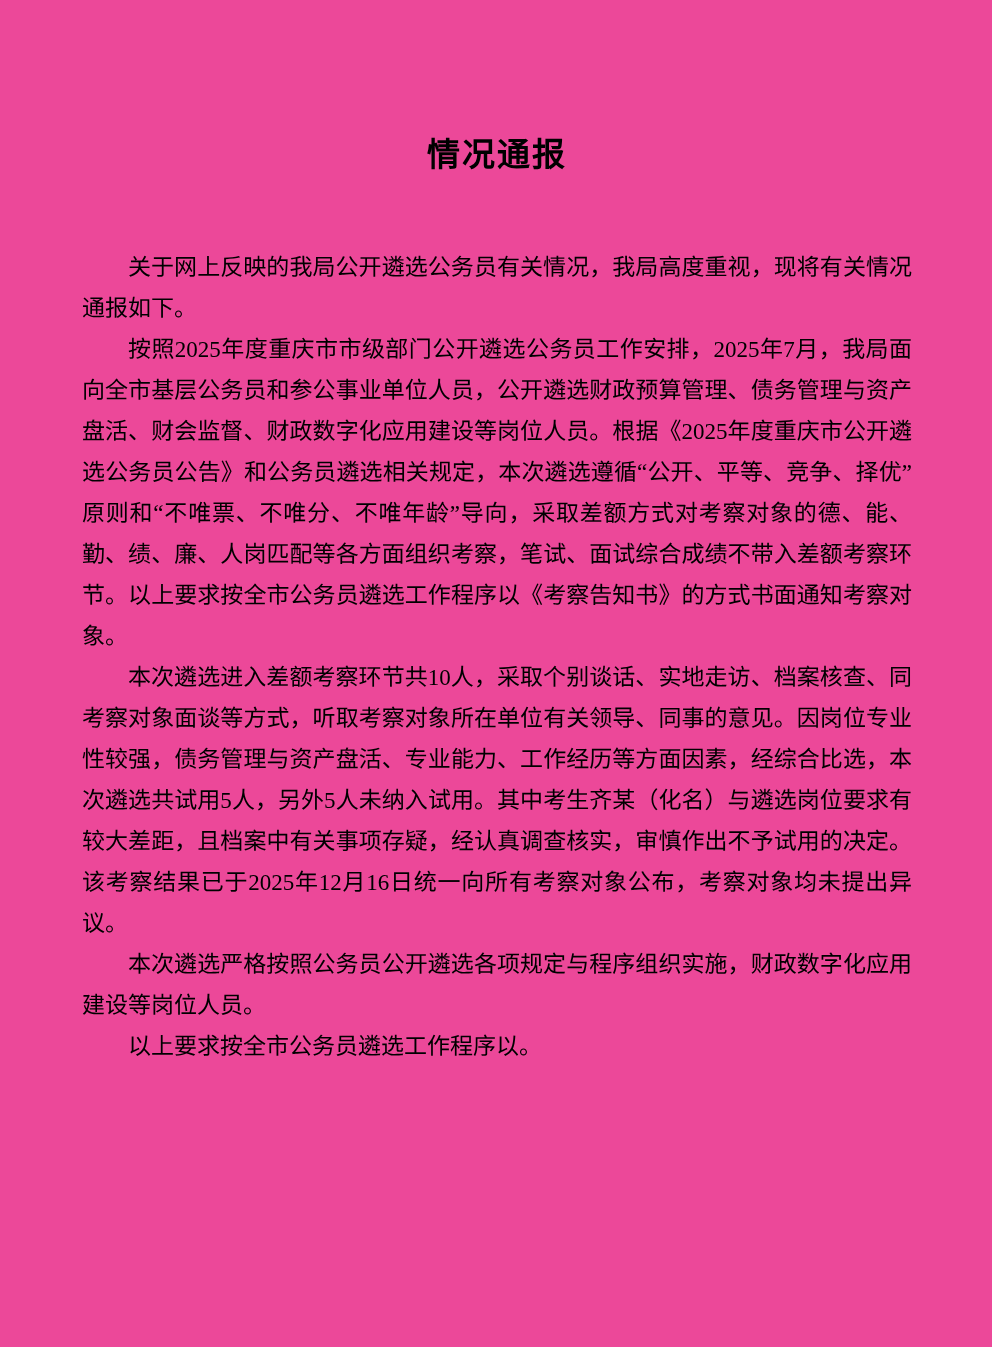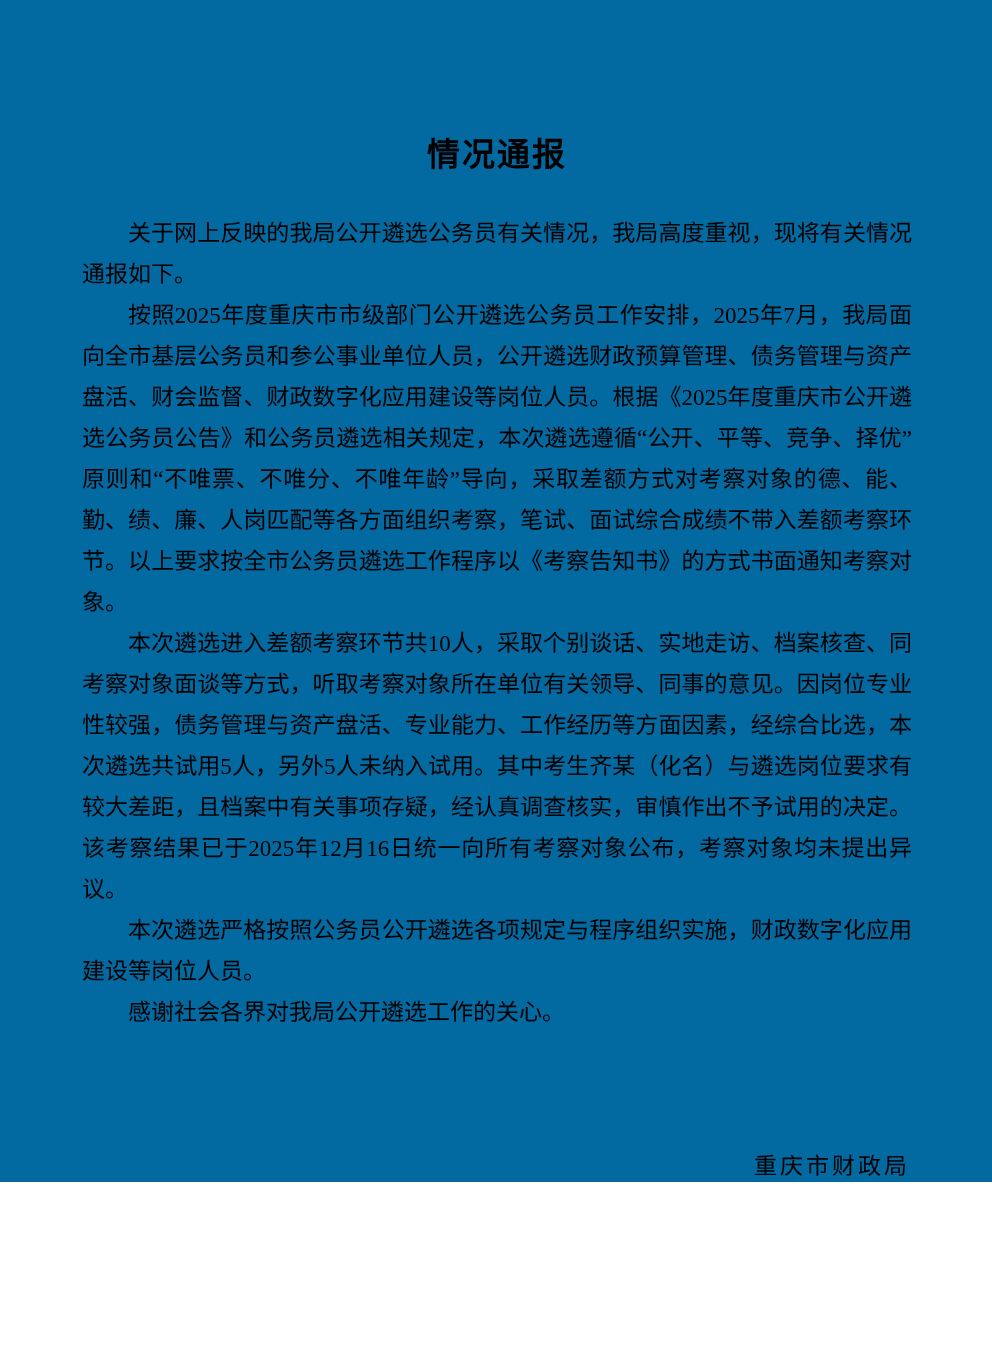--- a/index.html
+++ b/index.html
@@ -3,40 +3,40 @@
 <meta charset="utf-8">
 <style>
   html, body {
     margin: 0;
     padding: 0;
     background: #ffffff;
   }
   .doc-page {
     position: relative;
     width: 992px;
-    height: 1182px;
-    background: #0369a1;
+    height: 1347px;
+    background: #ec4899;
     box-sizing: border-box;
     padding: 0 80px 0 82px;
     overflow: hidden;
     color: #000000;
   }
   .doc-title {
     margin: 0;
     padding-top: 133px;
     text-align: center;
     font-family: "Liberation Serif", "DejaVu Serif", serif;
     font-size: 33px;
     font-weight: 700;
     letter-spacing: 2px;
     line-height: 44px;
     color: #000000;
   }
   .doc-body {
-    margin-top: 36px;
+    margin-top: 70px;
     font-family: "Liberation Serif", "DejaVu Serif", serif;
     font-size: 23px;
     line-height: 41px;
     text-align: justify;
     color: #000000;
   }
   .doc-body p {
     margin: 0;
     text-indent: 2em;
   }
@@ -64,21 +64,17 @@
 
 <div class="doc-page">
 
   <h1 class="doc-title">情况通报</h1>
 
   <div class="doc-body">
     <p>关于网上反映的我局公开遴选公务员有关情况，我局高度重视，现将有关情况通报如下。</p>
     <p>按照2025年度重庆市市级部门公开遴选公务员工作安排，2025年7月，我局面向全市基层公务员和参公事业单位人员，公开遴选财政预算管理、债务管理与资产盘活、财会监督、财政数字化应用建设等岗位人员。根据《2025年度重庆市公开遴选公务员公告》和公务员遴选相关规定，本次遴选遵循“公开、平等、竞争、择优”原则和“不唯票、不唯分、不唯年龄”导向，采取差额方式对考察对象的德、能、勤、绩、廉、人岗匹配等各方面组织考察，笔试、面试综合成绩不带入差额考察环节。以上要求按全市公务员遴选工作程序以《考察告知书》的方式书面通知考察对象。</p>
     <p>本次遴选进入差额考察环节共10人，采取个别谈话、实地走访、档案核查、同考察对象面谈等方式，听取考察对象所在单位有关领导、同事的意见。因岗位专业性较强，债务管理与资产盘活、专业能力、工作经历等方面因素，经综合比选，本次遴选共试用5人，另外5人未纳入试用。其中考生齐某（化名）与遴选岗位要求有较大差距，且档案中有关事项存疑，经认真调查核实，审慎作出不予试用的决定。该考察结果已于2025年12月16日统一向所有考察对象公布，考察对象均未提出异议。</p>
     <p>本次遴选严格按照公务员公开遴选各项规定与程序组织实施，财政数字化应用建设等岗位人员。</p>
-    <p>感谢社会各界对我局公开遴选工作的关心。</p>
+    <p>以上要求按全市公务员遴选工作程序以。</p>
   </div>
 
-  <div class="signature-block">
-    <div class="signature-name">重庆市财政局</div>
-    <div class="signature-date">2025年12月23日</div>
-  </div>
 
 </div>
 
 </body></html>

